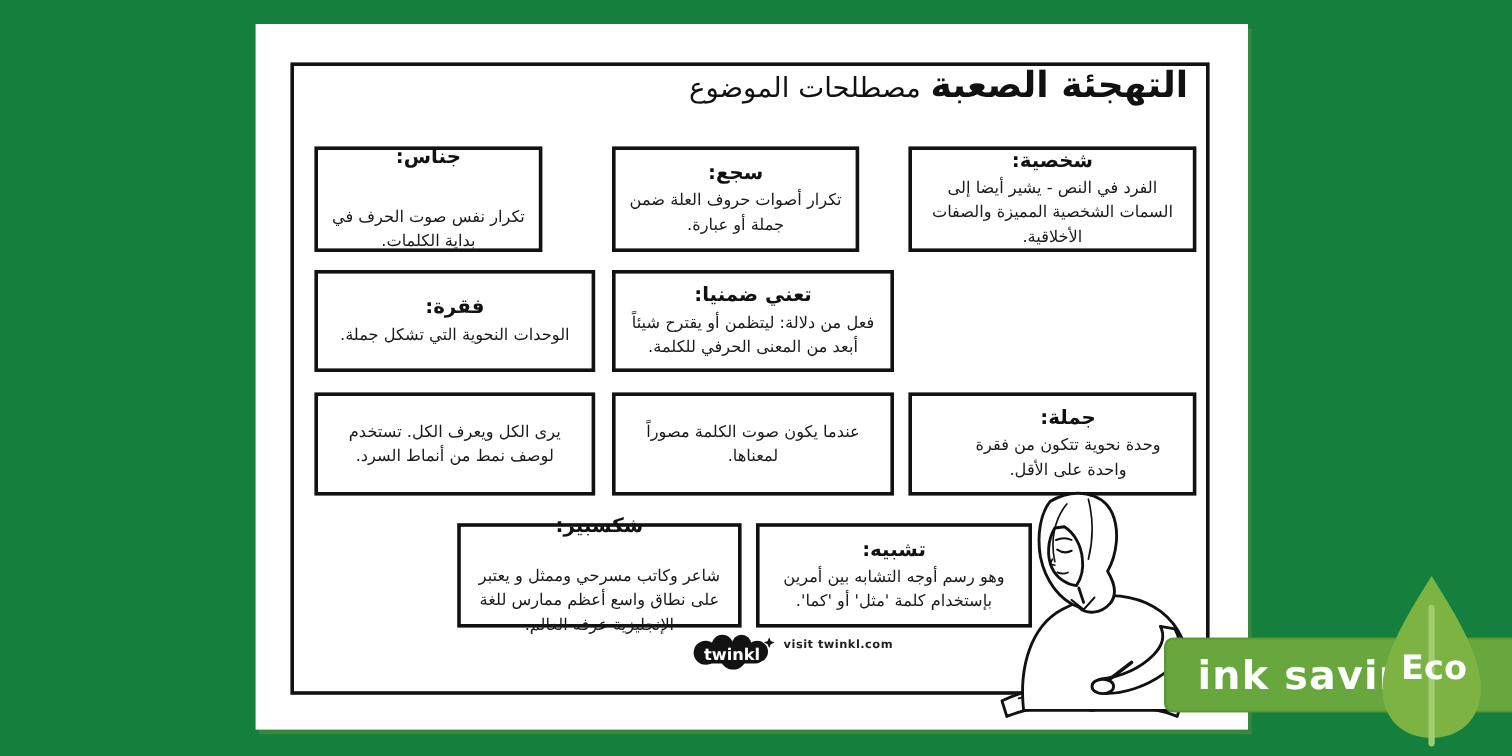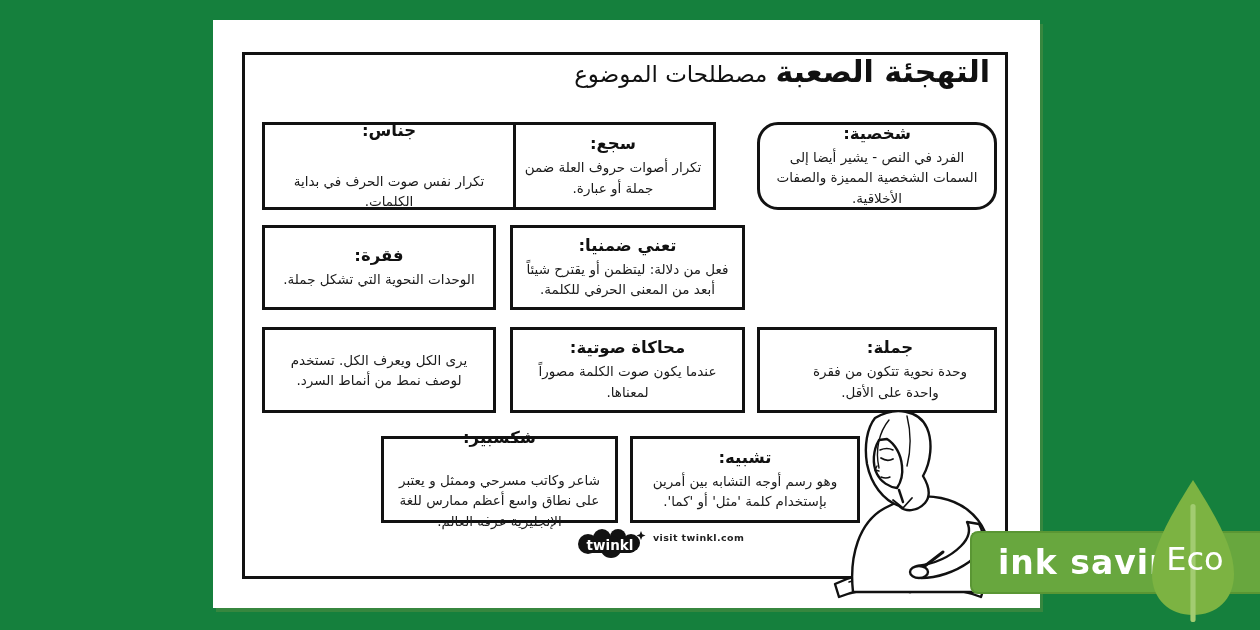--- a/index.html
+++ b/index.html
@@ -14,23 +14,23 @@
   .title .t-bold{font-size:30px;font-weight:bold;}
   .title .t-reg{font-size:23px;font-weight:normal;margin-right:8px;}
 
   .card{position:absolute;border:3px solid #121212;background:#fff;box-sizing:border-box;
         direction:rtl;text-align:center;display:flex;flex-direction:column;justify-content:center;
         padding:4px 10px;z-index:2;}
   .card .term{font-weight:bold;font-size:16.5px;color:#111;margin-bottom:4px;}
   .card .def{font-size:13.5px;color:#1a1a1a;line-height:1.5;}
 
   
-  .p0{left:544px;top:102px;width:240px;height:88px;border-radius:21px;}
+  .p0{left:544px;top:102px;width:240px;height:88px;}
   .p1{left:297px;top:102px;width:206px;height:88px;}
-  .p2{left:49px; top:102px;width:254px;height:88px;gap:27px;}
+  .p2{left:49px; top:102px;width:190px;height:88px;gap:27px;}
   
   .p3{left:544px;top:205px;width:240px;height:85px;}
   .p4{left:297px;top:205px;width:235px;height:85px;}
   .p5{left:49px; top:205px;width:234px;height:85px;}
   
   .p6{left:544px;top:307px;width:240px;height:86px;padding-left:36px;}
   .p7{left:297px;top:307px;width:235px;height:86px;}
   .p8{left:49px; top:307px;width:234px;height:86px;}
   
   .p9{left:417px;top:416px;width:230px;height:87px;}
@@ -40,21 +40,21 @@
 
   .footer{position:absolute;left:362px;top:508px;display:flex;z-index:2;}
   .visit{font-size:9.5px;font-weight:bold;color:#222;letter-spacing:0.4px;margin-left:4px;margin-top:4px;}
 
   .banner{position:absolute;left:970px;top:531px;width:300px;height:63px;background:#68a73e;
           border:2px solid #5a9634;border-right:none;border-radius:8px 0 0 8px;box-sizing:border-box;
           display:flex;align-items:center;padding-left:26px;z-index:5;}
   .banner .ink{color:#fff;font-size:33px;font-weight:bold;letter-spacing:1px;}
   .leaf-wrap{position:absolute;left:1143px;top:476px;width:100px;height:148px;z-index:6;}
   .eco{position:absolute;left:1150px;top:540px;width:90px;text-align:center;color:#ffffff;
-       font-size:32px;font-weight:normal;z-index:7;}
+       font-size:28px;font-weight:bold;z-index:7;}
 </style>
 </head>
 <body>
 
 <div class="stage">
 
   <div class="page">
     <div class="frame"></div>
 
     <div class="title" dir="rtl">
@@ -79,21 +79,20 @@
     </div>
     <div class="card p5">
       <div class="term">فقرة:</div>
       <div class="def">الوحدات النحوية التي تشكل جملة.</div>
     </div>
     <div class="card p6">
       <div class="term">جملة:</div>
       <div class="def">وحدة نحوية تتكون من فقرة واحدة على الأقل.</div>
     </div>
     <div class="card p7">
-      <div class="term">محاكاة صوتية:</div>
       <div class="def">عندما يكون صوت الكلمة مصوراً لمعناها.</div>
     </div>
     <div class="card p8">
       <div class="def">يرى الكل ويعرف الكل. تستخدم لوصف نمط من أنماط السرد.</div>
     </div>
     <div class="card p9">
       <div class="term">تشبيه:</div>
       <div class="def">وهو رسم أوجه التشابه بين أمرين بإستخدام كلمة 'مثل' أو 'كما'.</div>
     </div>
     <div class="card p10">

